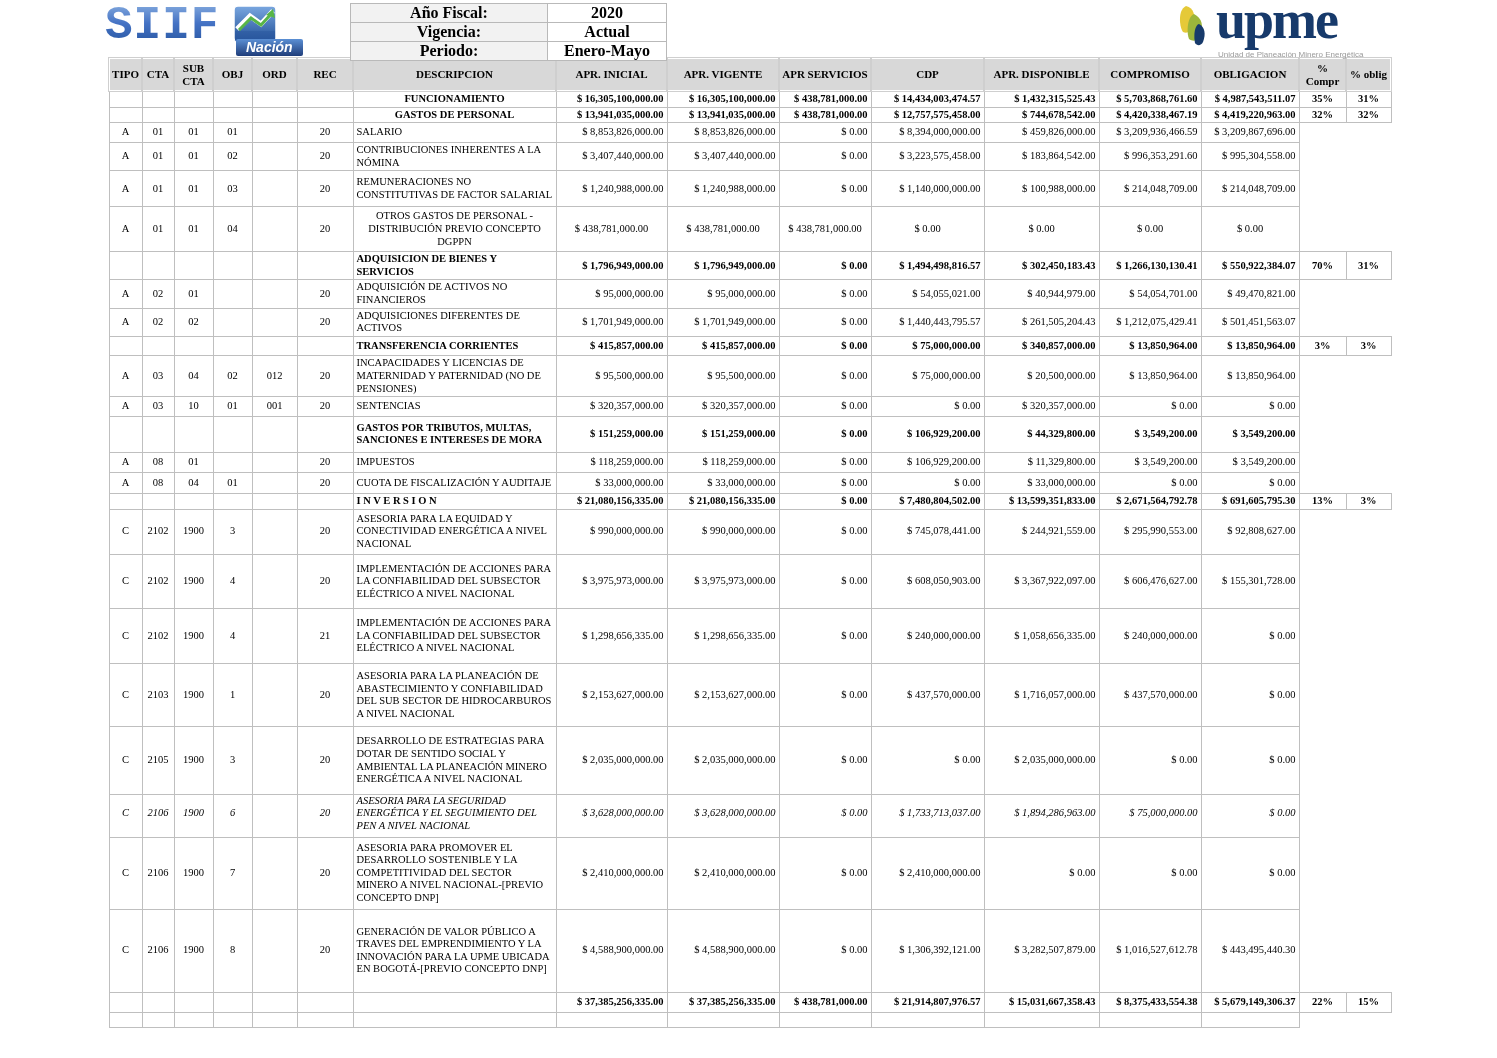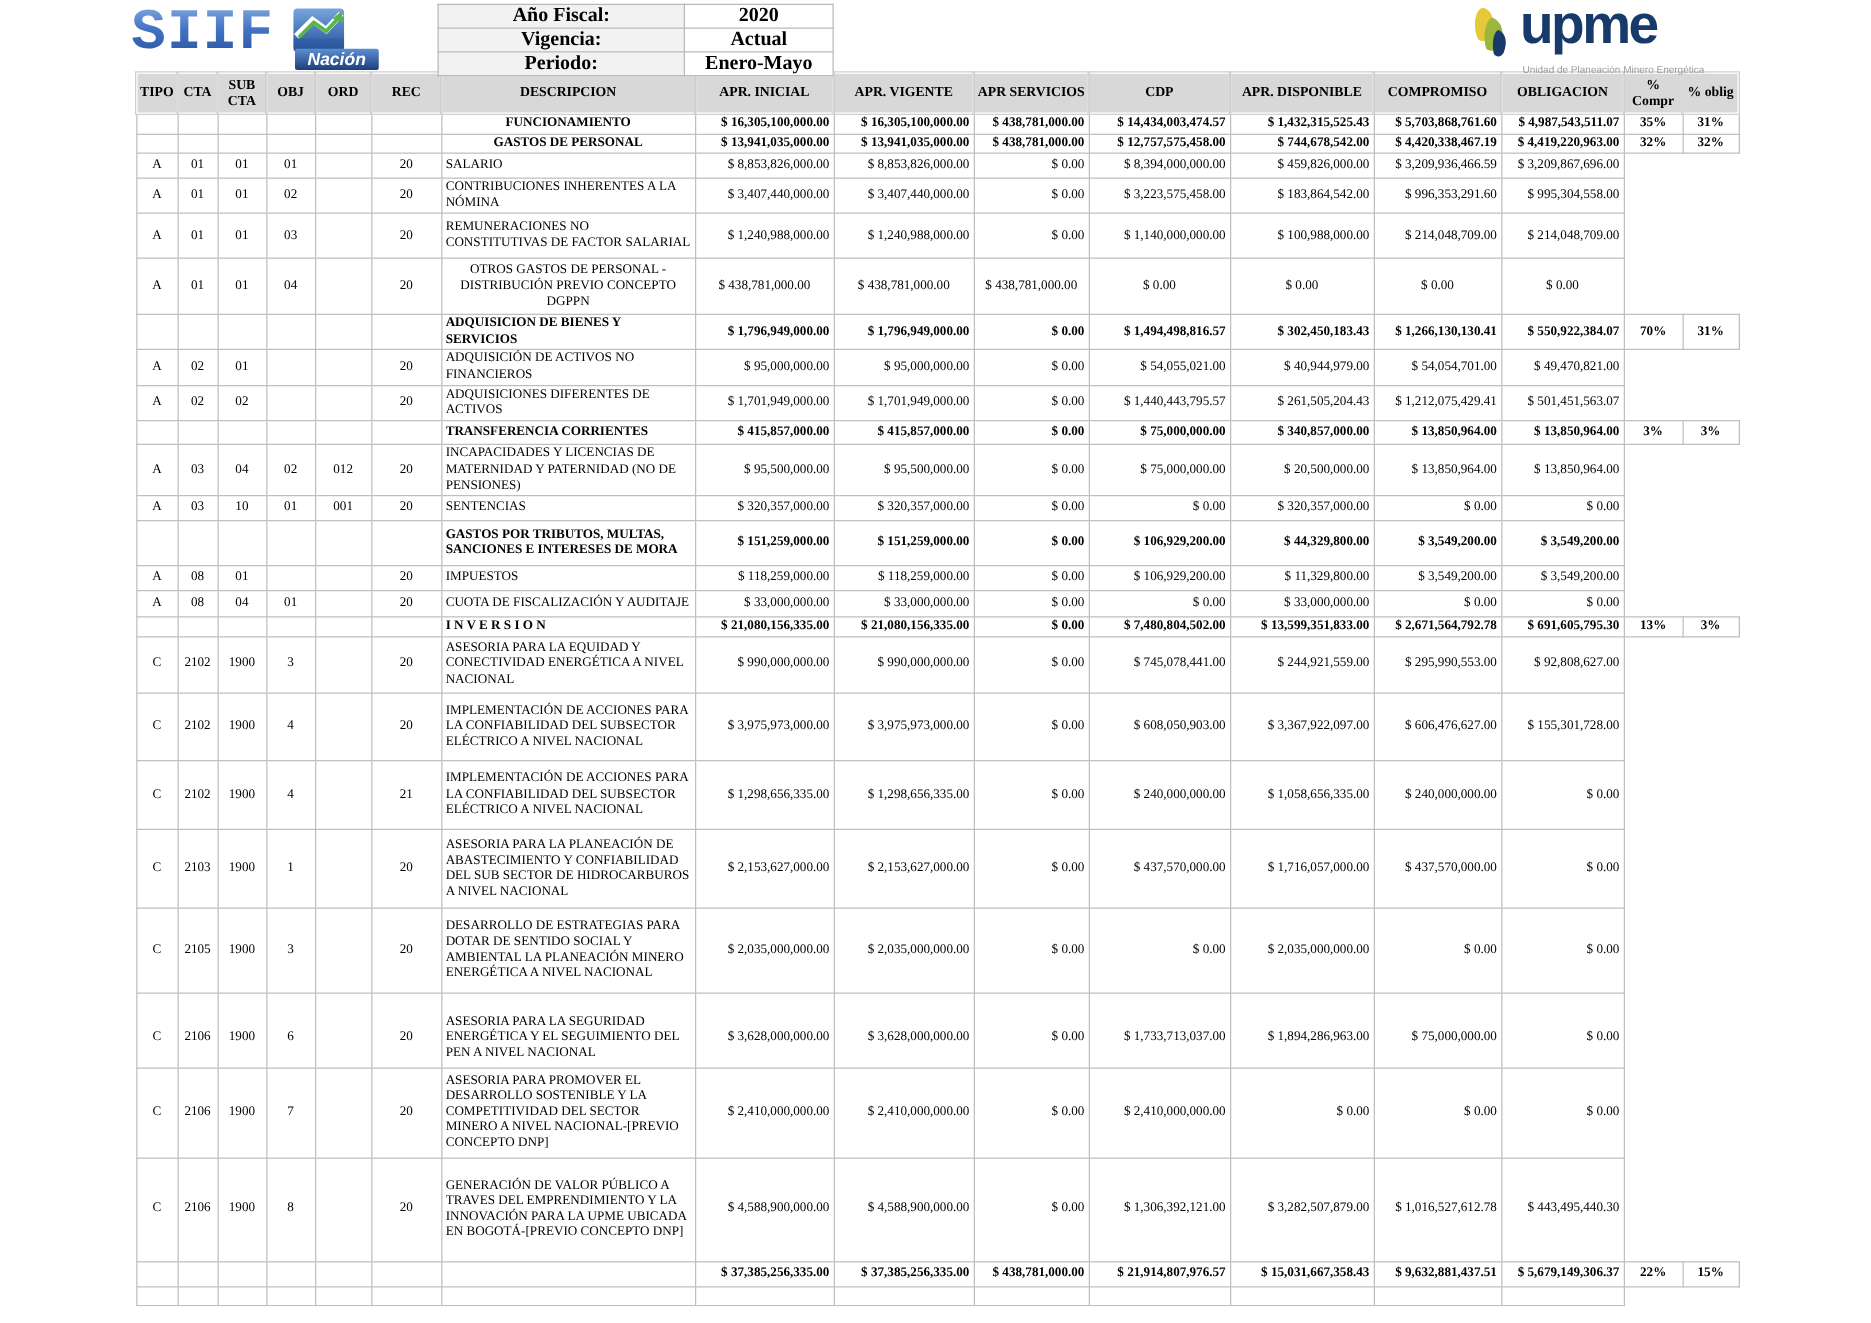--- a/index.html
+++ b/index.html
@@ -21,21 +21,21 @@
   
   .info-table{position:absolute;left:242px;top:3px;border-collapse:collapse;}
   .info-table td{border:1px solid #b9b9b9;font-size:16px;font-weight:bold;text-align:center;
     height:15px;padding:0 4px;}
   .info-table td.lbl{width:188px;background:#f2f2f2;}
   .info-table td.val{width:110px;background:#fff;}
   
   .upme-logo{position:absolute;right:0;top:0;width:212px;height:56px;}
   .upme-row{display:flex;align-items:flex-start;}
   .upme-leaves{margin-top:4px;}
-  .upme-text{font-family:Liberation Sans, sans-serif;font-weight:bold;font-size:44px;line-height:40px;
+  .upme-text{font-family:Liberation Serif, serif;font-weight:bold;font-size:54px;line-height:40px;
     color:#173a6b;letter-spacing:-2px;margin-left:2px;}
   .upme-tagline{font-family:"Liberation Sans",sans-serif;font-size:8px;color:#9a9a9a;
     margin:-2px 0 0 40px;white-space:nowrap;}
 
   
   table.budget{border-collapse:collapse;table-layout:fixed;width:1282px;}
   .budget thead th{background:#d8d8d8;border:2px solid #fff;outline:1px solid #cfcfcf;
     font-size:11px;font-weight:bold;padding:3px 2px;line-height:1.15;text-align:center;vertical-align:middle;}
   .budget td{border:1px solid #bfbfbf;font-size:10.5px;line-height:1.2;padding:1px 3px;
     vertical-align:middle;overflow:hidden;}
@@ -54,21 +54,21 @@
   .budget tbody tr:nth-child(10) td{padding-top:3px;padding-bottom:3px;}
   .budget tbody tr:nth-child(12) td{padding-top:3px;padding-bottom:3px;}
   .budget tbody tr:nth-child(13) td{padding-top:5px;padding-bottom:5px;}
   .budget tbody tr:nth-child(14) td{padding-top:3px;padding-bottom:3px;}
   .budget tbody tr:nth-child(15) td{padding-top:4px;padding-bottom:4px;}
   .budget tbody tr:nth-child(17) td{padding-top:3px;padding-bottom:3px;}
   .budget tbody tr:nth-child(18) td,
   .budget tbody tr:nth-child(19) td{padding-top:8px;padding-bottom:8px;}
   .budget tbody tr:nth-child(20) td{padding-top:6px;padding-bottom:6px;}
   .budget tbody tr:nth-child(21) td{padding-top:8px;padding-bottom:8px;}
-  .budget tbody tr:nth-child(22) td{padding-top:17px;padding-bottom:4px;}
+  .budget tbody tr:nth-child(22) td{padding-top:0;padding-bottom:4px;font-style:italic;}
   .budget tbody tr:nth-child(23) td{padding-top:4px;padding-bottom:4px;}
   .budget tbody tr:nth-child(24) td{padding-top:16px;padding-bottom:16px;}
   .budget tbody tr:nth-child(25) td{padding-top:3px;padding-bottom:3px;}
   .budget tbody tr:nth-child(26) td{height:12px;}
 </style>
 </head>
 <body>
 
 <div class="page">
   <div class="content">
@@ -606,21 +606,21 @@
             <td class="c"></td>
             <td class="c"></td>
             <td class="c"></td>
             <td class="c"></td>
             <td class="desc"></td>
             <td class="num">$ 37,385,256,335.00</td>
             <td class="num">$ 37,385,256,335.00</td>
             <td class="num">$ 438,781,000.00</td>
             <td class="num">$ 21,914,807,976.57</td>
             <td class="num">$ 15,031,667,358.43</td>
-            <td class="num">$ 9,632,881,437.51</td>
+            <td class="num">$ 8,375,433,554.38</td>
             <td class="num">$ 5,679,149,306.37</td>
             <td class="pct">22%</td>
             <td class="pct">15%</td>
           </tr>
           <tr>
             <td class="c"></td>
             <td class="c"></td>
             <td class="c"></td>
             <td class="c"></td>
             <td class="c"></td>

